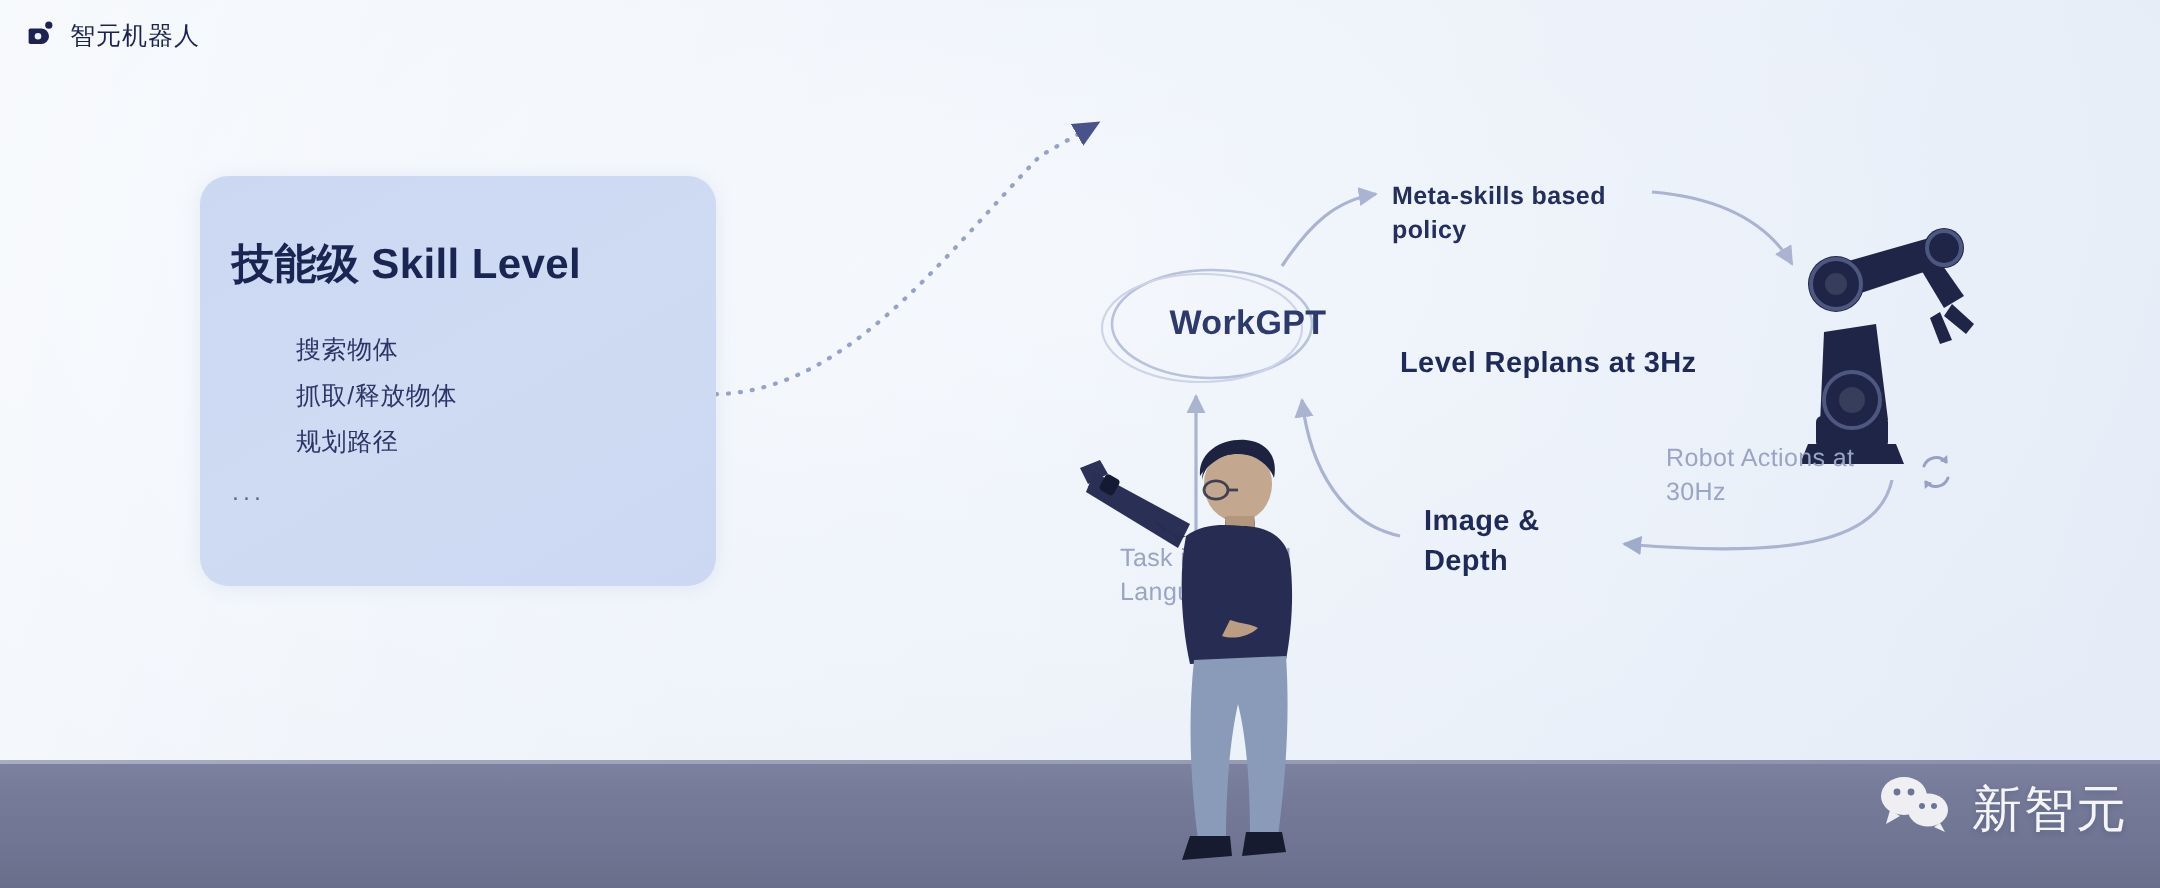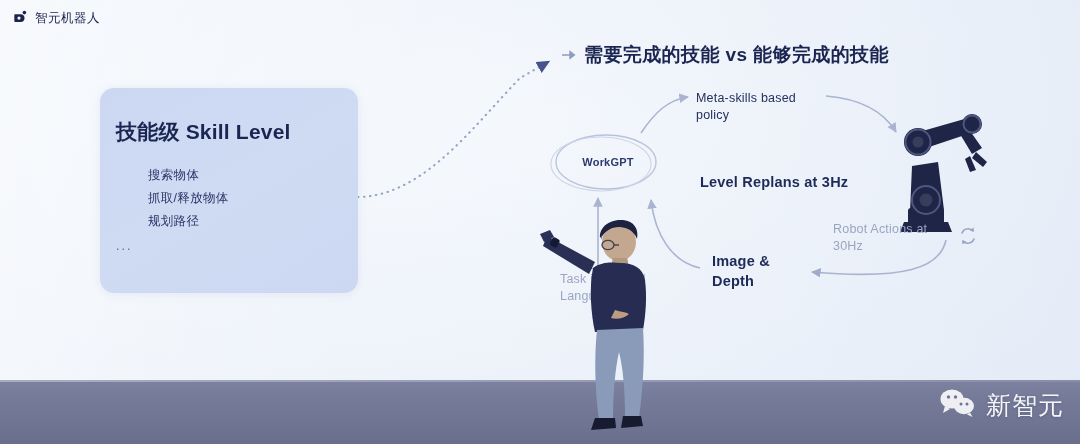--- a/index.html
+++ b/index.html
@@ -74,38 +74,38 @@
     white-space: nowrap;
   }
 
   
   .layer { position: absolute; left: 0; top: 0; width: 1080px; height: 444px; }
   #arrows-layer { z-index: 14; }
 
   
   .dlabel {
     position: absolute; z-index: 22; color: #242f5e; font-size: 12.5px;
-    line-height: 1.35; letter-spacing: .2px; font-weight: 400;
+    line-height: 1.35; letter-spacing: .2px; font-weight: 700;
   }
   .dlabel.muted { color: #9aa5c4; font-weight: 500; }
   .dlabel.big { font-size: 14.5px; font-weight: 700; color: #1e2a57; }
   #lbl-meta { left: 696px; top: 90px; width: 130px; }
   #lbl-replan { left: 700px; top: 173px; width: 220px; }
   #lbl-image { left: 712px; top: 252px; width: 90px; }
   #lbl-robot { left: 833px; top: 221px; width: 120px; }
   #lbl-taskin { left: 560px; top: 271px; width: 110px; }
 
   
   #workgpt {
     position: absolute; left: 556px; top: 134px; width: 104px; height: 56px; z-index: 21;
   }
   #workgpt .wg-text {
-    position: absolute; left: 0; top: 0; width: 104px; height: 56px;
+    position: absolute; left: 16px; top: 0; width: 104px; height: 56px;
     display: flex; align-items: center; justify-content: center;
-    font-size: 11px; font-weight: 700; color: #2c3a6e; letter-spacing: .2px;
+    font-size: 17px; font-weight: 700; color: #2c3a6e; letter-spacing: .2px;
   }
 
   
   #robot { position: absolute; left: 886px; top: 104px; width: 108px; height: 132px; z-index: 18; }
   #refresh-icon { position: absolute; left: 957px; top: 225px; width: 22px; height: 22px; z-index: 20; }
 
   
   #speaker { position: absolute; left: 533px; top: 218px; width: 150px; height: 226px; z-index: 30; }
 
   
@@ -138,28 +138,20 @@
   </div>
 
   <div id="skill-card">
     <div class="title">技能级 Skill Level</div>
     <div class="item">搜索物体</div>
     <div class="item">抓取/释放物体</div>
     <div class="item">规划路径</div>
     <div class="ellipsis">...</div>
   </div>
 
-  <div id="headline">
-    <span>
-      <svg width="14" height="10" viewBox="0 0 14 10">
-        <path d="M0 5 H9 M8 1.6 L12.4 5 L8 8.4 Z" stroke="#8f9cc2" stroke-width="1.4" fill="#8f9cc2"></path>
-      </svg>
-    </span>
-    <span class="htext">需要完成的技能 vs 能够完成的技能</span>
-  </div>
 
   <svg class="layer" id="arrows-layer">
     <defs>
       <marker id="ah" markerWidth="7" markerHeight="7" refX="5.4" refY="3" orient="auto">
         <path d="M0,0 L6,3 L0,6 z" fill="#aab4d0"></path>
       </marker>
       <marker id="ah2" markerWidth="7" markerHeight="7" refX="5.4" refY="3" orient="auto">
         <path d="M0,0 L6,3 L0,6 z" fill="#9fabca"></path>
       </marker>
       <marker id="ahd" markerWidth="8" markerHeight="8" refX="5.2" refY="3" orient="auto">

